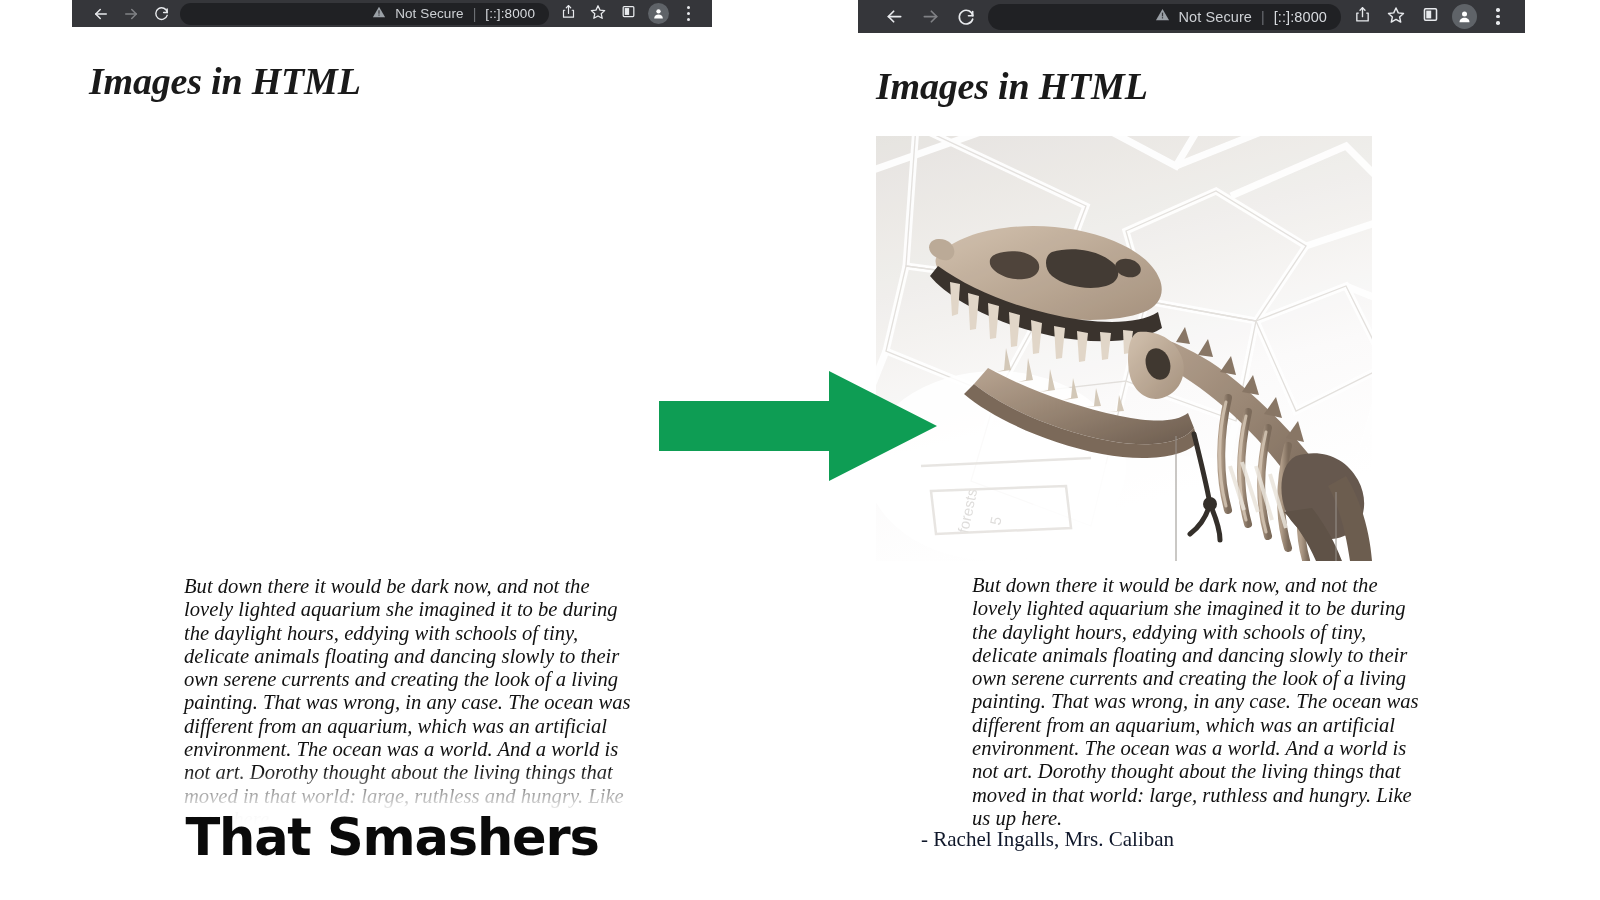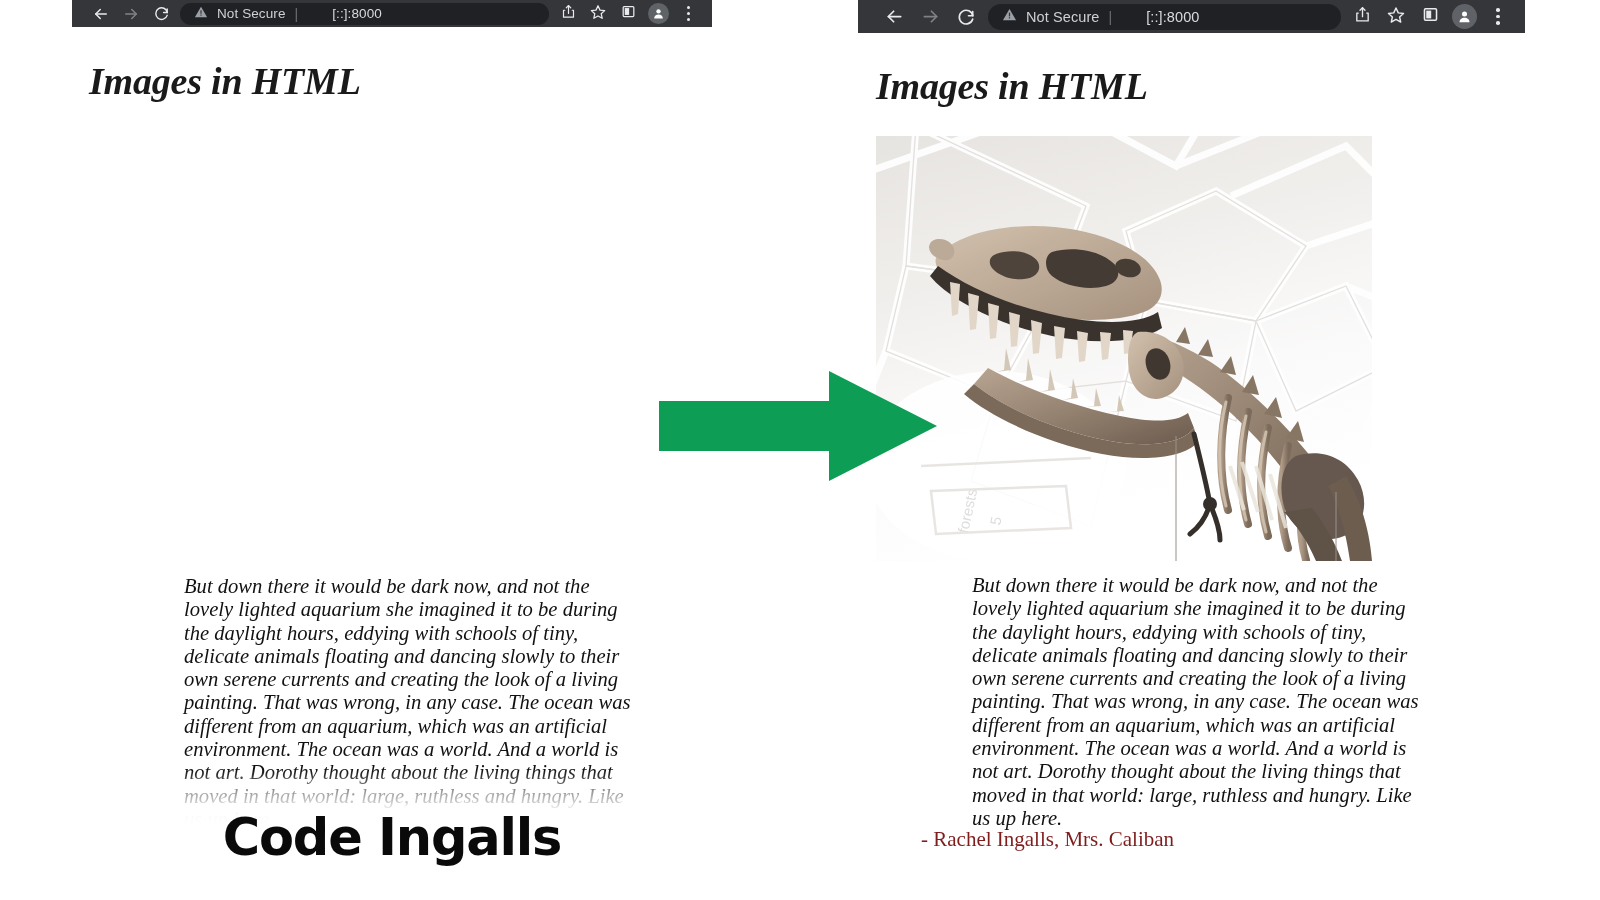--- a/index.html
+++ b/index.html
@@ -59,20 +59,21 @@
     flex: 1 1 auto;
     background: #202124;
     border-radius: 14px;
     display: flex;
     align-items: center;
     height: 22px;
     margin: 0 4px 0 4px;
     padding: 0 14px;
     min-width: 0;
     overflow: hidden;
+    justify-content: flex-end;
   }
   .toolbar-right .omnibox { height: 26px; border-radius: 16px; }
 
   .warn-tri {
     flex: 0 0 auto;
     margin-right: 9px;
     display: block;
   }
   .omni-label {
     color: #cdd0d4;
@@ -84,21 +85,20 @@
   .omni-sep {
     color: #6c6f73;
     margin: 0 9px;
     font-size: 14px;
   }
   .omni-url {
     color: #d7dade;
     font-size: 13.5px;
     white-space: nowrap;
     letter-spacing: .1px;
-    margin-left: 25px;
   }
   .toolbar-right .omni-url { font-size: 14.5px; }
 
   .action-ico {
     flex: 0 0 auto;
     display: flex;
     align-items: center;
     justify-content: center;
     color: #e8eaed;
   }
@@ -194,21 +194,21 @@
     font-size: 20.6px;
     line-height: 23.3px;
   }
 
   .attribution {
     position: absolute;
     left: 63px;
     top: 794px;
     font-family: "Liberation Serif", serif;
     font-size: 21px;
-    color: #7f1d1d;
+    color: #0f172a;
   }
 
   
   .left-fade {
     position: absolute;
     left: 0;
     right: 0;
     top: 743px;
     height: 130px;
     background: linear-gradient(to bottom,
@@ -326,21 +326,21 @@
             <i></i>
             <i></i>
           </div>
       </div>
     </div>
 
     <div class="page">
       <h1 class="page-title">Images in HTML</h1>
       <p class="quote">But down there it would be dark now, and not the lovely lighted aquarium she imagined it to be during the daylight hours, eddying with schools of tiny, delicate animals floating and dancing slowly to their own serene currents and creating the look of a living painting. That was wrong, in any case. The ocean was different from an aquarium, which was an artificial environment. The ocean was a world. And a world is not art. Dorothy thought about the living things that moved in that world: large, ruthless and hungry. Like us up here.</p>
       <div class="left-fade"></div>
-      <div class="watermark">Code Ingalls</div>
+      <div class="watermark">That Smashers</div>
     </div>
   </div>
 
   <div class="pane pane-right">
 
     <div class="toolbar toolbar-right">
       <div class="nav-btn">
         <span>
           <svg width="21" height="21" viewBox="0 0 24 24" fill="none" stroke="currentColor" stroke-width="2" stroke-linecap="round" stroke-linejoin="round">
               <line x1="19" y1="12" x2="5" y2="12"></line>

